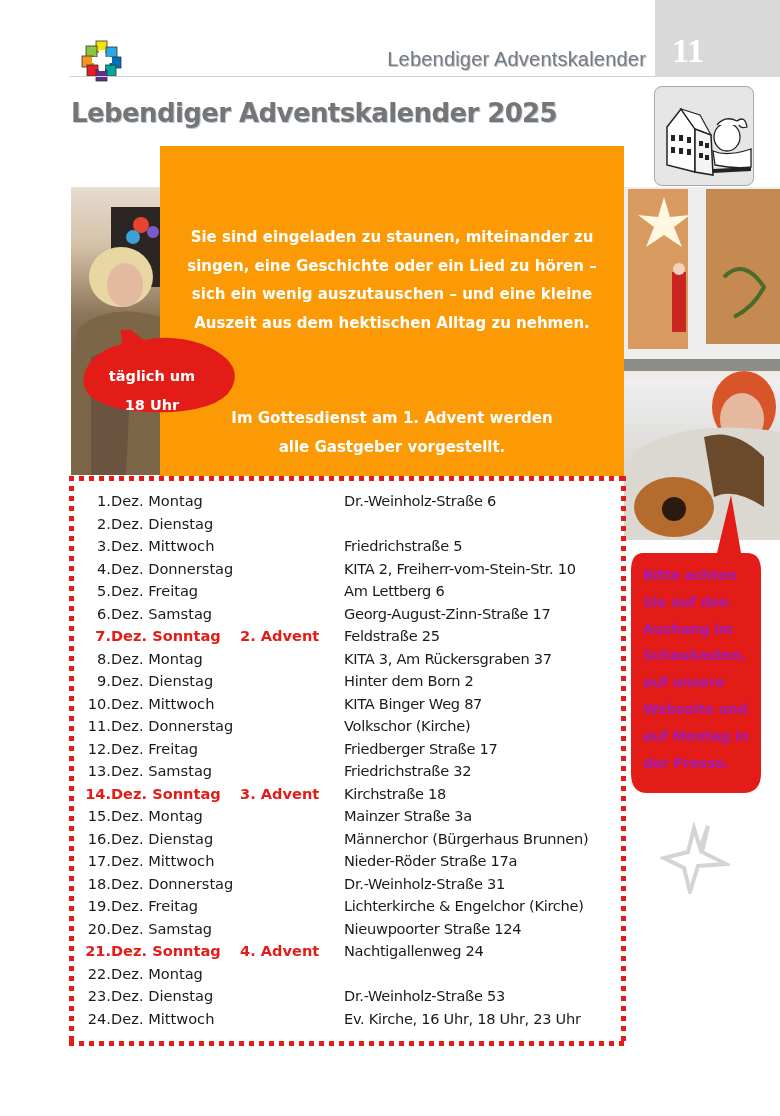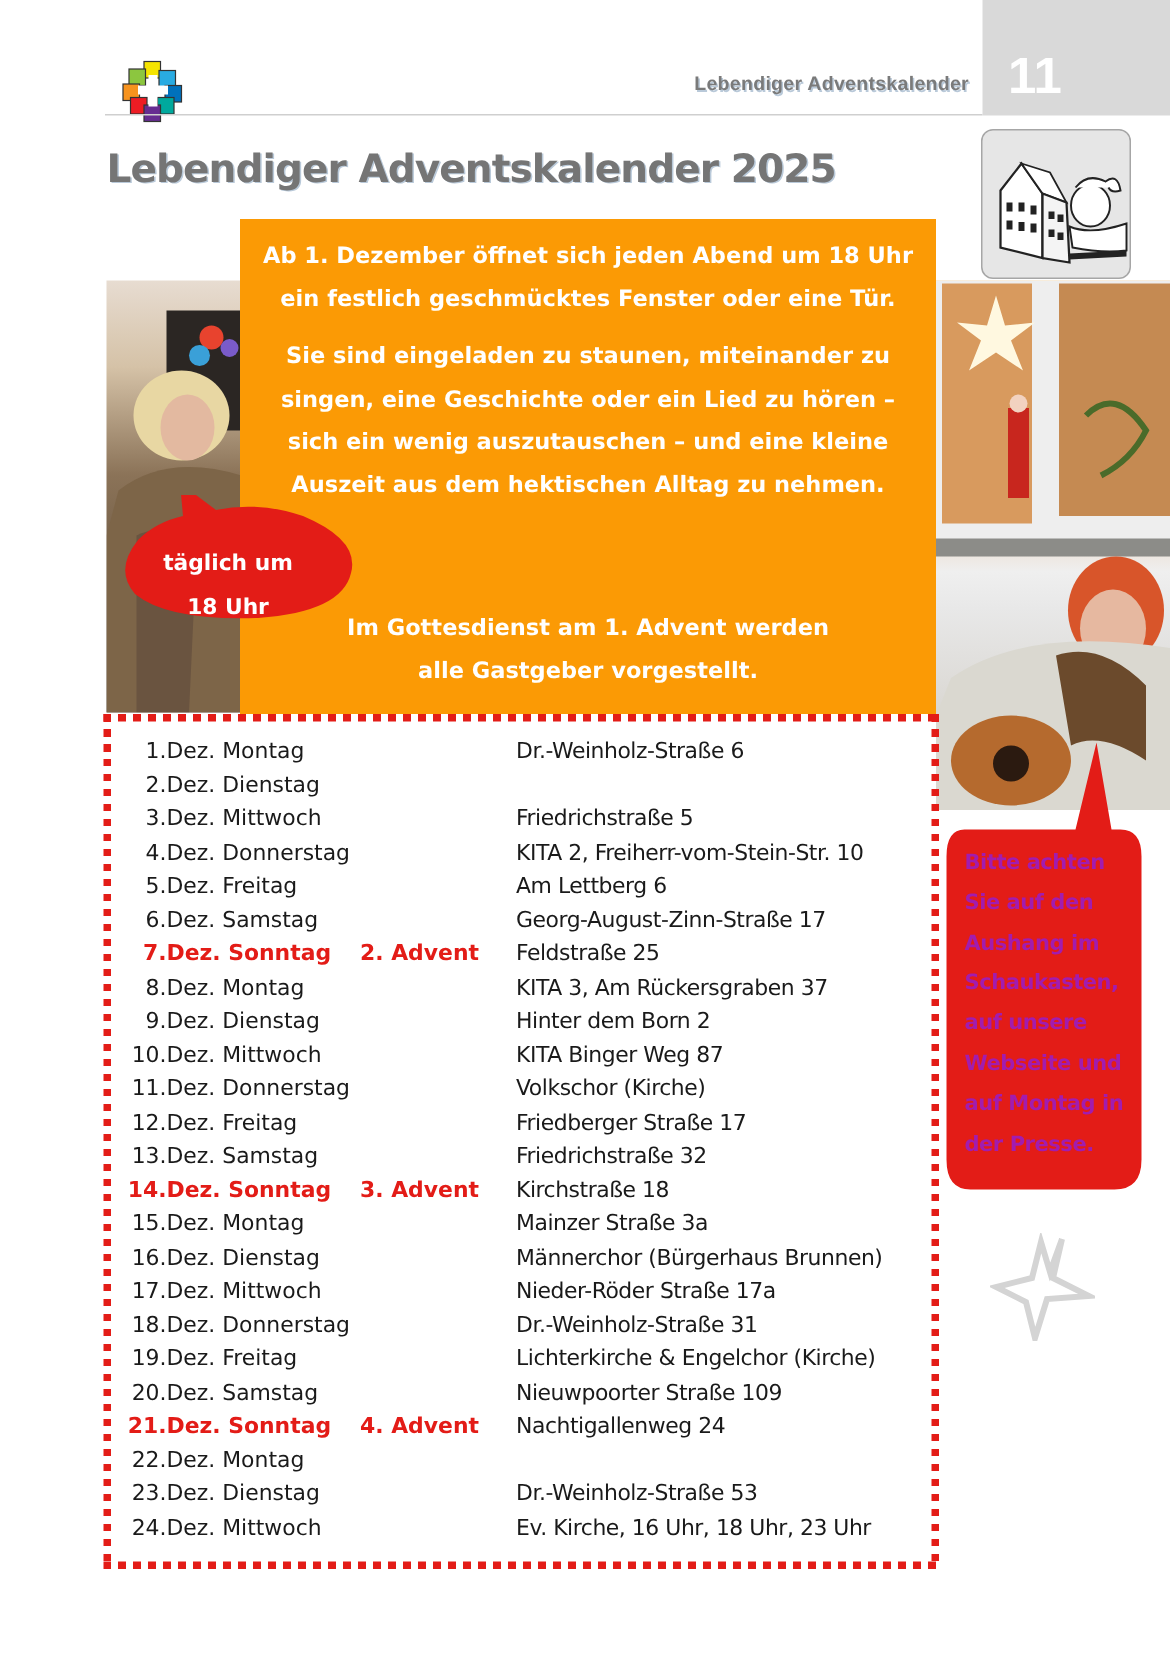--- a/index.html
+++ b/index.html
@@ -3,24 +3,24 @@
   <meta charset="utf-8">
   <style>
     * { box-sizing: border-box; margin: 0; padding: 0; }
     html, body { width: 780px; height: 1116px; background: #ffffff; overflow: hidden; }
     body { position: relative; font-family: "Liberation Sans", sans-serif; }
 
     
     .logo { position: absolute; left: 80px; top: 40px; width: 44px; height: 42px; }
     .header-rule { position: absolute; left: 70px; top: 76px; width: 585px; height: 1px; background: #cfcfcf; }
     .header-title { position: absolute; left: 360px; top: 48px; width: 286px; text-align: right;
-      font-family: "Liberation Sans", sans-serif; font-weight: bold; font-size: 13px; color: #7a7a7a;
+      font-family: "Liberation Sans", sans-serif; font-weight: normal; font-size: 20px; color: #7a7a7a;
       letter-spacing: 0.2px; text-shadow: 1px 1px 0 #b9c9d9; }
     .page-num-box { position: absolute; left: 655px; top: 0; width: 125px; height: 77px; background: #d9d9d9; }
-    .page-num { position: absolute; left: 672px; top: 32px; font-size: 34px; font-weight: bold; color: #ffffff; font-family: Liberation Sans, sans-serif; }
+    .page-num { position: absolute; left: 672px; top: 32px; font-size: 34px; font-weight: bold; color: #ffffff; font-family: Liberation Serif, serif; }
 
     
     .main-title { position: absolute; left: 71px; top: 98px; font-size: 26px; font-weight: bold;
       color: #757575; font-family: "DejaVu Sans", sans-serif; letter-spacing: -0.6px; text-shadow: 1px 1px 0 #b9c9d9; }
 
     
     .house-icon { position: absolute; left: 654px; top: 86px; width: 100px; height: 100px; background: #e6e6e6;
       border: 1.5px solid #a6a6a6; border-radius: 8px; overflow: hidden; }
 
     
@@ -142,24 +142,20 @@
     <ellipse cx="120" cy="220" rx="32" ry="36" fill="#d8552a"></ellipse>
     <ellipse cx="118" cy="232" rx="22" ry="26" fill="#e6b8a0"></ellipse>
     <path d="M10 265 Q60 230 156 245 L156 353 L0 353 L0 290 Z" fill="#dad8d0"></path>
     <path d="M80 250 Q110 240 140 270 L140 320 Q110 300 90 310 Z" fill="#6b4a2c"></path>
     <ellipse cx="50" cy="320" rx="40" ry="30" fill="#b56a2e"></ellipse>
     <circle cx="50" cy="322" r="12" fill="#2b1a10"></circle>
   </svg>
 </div>
 
 <div class="orange-box">
-  <p class="ob-p1">
-    <span>Ab 1. Dezember öffnet sich jeden Abend um 18 Uhr</span><br>
-    <span>ein festlich geschmücktes Fenster oder eine Tür.</span>
-  </p>
   <p class="ob-p2">
     <span>Sie sind eingeladen zu staunen, miteinander zu</span><br>
     <span>singen, eine Geschichte oder ein Lied zu hören –</span><br>
     <span>sich ein wenig auszutauschen – und eine kleine</span><br>
     <span>Auszeit aus dem hektischen Alltag zu nehmen.</span>
   </p>
   <p class="ob-p4">
     <span>Im Gottesdienst am 1. Advent werden</span><br>
     <span>alle Gastgeber vorgestellt.</span>
   </p>
@@ -187,21 +183,21 @@
     <div class="row"><span class="date-num">10.</span><span class="date-rest">Dez. Mittwoch</span><span class="advent"></span><span class="place">KITA Binger Weg 87</span></div>
     <div class="row"><span class="date-num">11.</span><span class="date-rest">Dez. Donnerstag</span><span class="advent"></span><span class="place">Volkschor (Kirche)</span></div>
     <div class="row"><span class="date-num">12.</span><span class="date-rest">Dez. Freitag</span><span class="advent"></span><span class="place">Friedberger Straße 17</span></div>
     <div class="row"><span class="date-num">13.</span><span class="date-rest">Dez. Samstag</span><span class="advent"></span><span class="place">Friedrichstraße 32</span></div>
     <div class="row sunday"><span class="date-num">14.</span><span class="date-rest">Dez. Sonntag</span><span class="advent">3. Advent</span><span class="place">Kirchstraße 18</span></div>
     <div class="row"><span class="date-num">15.</span><span class="date-rest">Dez. Montag</span><span class="advent"></span><span class="place">Mainzer Straße 3a</span></div>
     <div class="row"><span class="date-num">16.</span><span class="date-rest">Dez. Dienstag</span><span class="advent"></span><span class="place">Männerchor (Bürgerhaus Brunnen)</span></div>
     <div class="row"><span class="date-num">17.</span><span class="date-rest">Dez. Mittwoch</span><span class="advent"></span><span class="place">Nieder-Röder Straße 17a</span></div>
     <div class="row"><span class="date-num">18.</span><span class="date-rest">Dez. Donnerstag</span><span class="advent"></span><span class="place">Dr.-Weinholz-Straße 31</span></div>
     <div class="row"><span class="date-num">19.</span><span class="date-rest">Dez. Freitag</span><span class="advent"></span><span class="place">Lichterkirche &amp; Engelchor (Kirche)</span></div>
-    <div class="row"><span class="date-num">20.</span><span class="date-rest">Dez. Samstag</span><span class="advent"></span><span class="place">Nieuwpoorter Straße 109</span></div>
+    <div class="row"><span class="date-num">20.</span><span class="date-rest">Dez. Samstag</span><span class="advent"></span><span class="place">Nieuwpoorter Straße 124</span></div>
     <div class="row sunday"><span class="date-num">21.</span><span class="date-rest">Dez. Sonntag</span><span class="advent">4. Advent</span><span class="place">Nachtigallenweg 24</span></div>
     <div class="row"><span class="date-num">22.</span><span class="date-rest">Dez. Montag</span><span class="advent"></span><span class="place"></span></div>
     <div class="row"><span class="date-num">23.</span><span class="date-rest">Dez. Dienstag</span><span class="advent"></span><span class="place">Dr.-Weinholz-Straße 53</span></div>
     <div class="row"><span class="date-num">24.</span><span class="date-rest">Dez. Mittwoch</span><span class="advent"></span><span class="place">Ev. Kirche, 16 Uhr, 18 Uhr, 23 Uhr</span></div>
   </div>
 
 <svg class="bubble-right" viewBox="0 0 134 300">
   <path d="M14 58 L88 58 L102 0 L112 58 L118 58 Q132 58 132 76 L132 278 Q132 298 114 298 L18 298 Q2 298 2 278 L2 76 Q2 58 14 58 Z" fill="#e31c17"></path>
 </svg>
 <div class="bubble-right-text">

